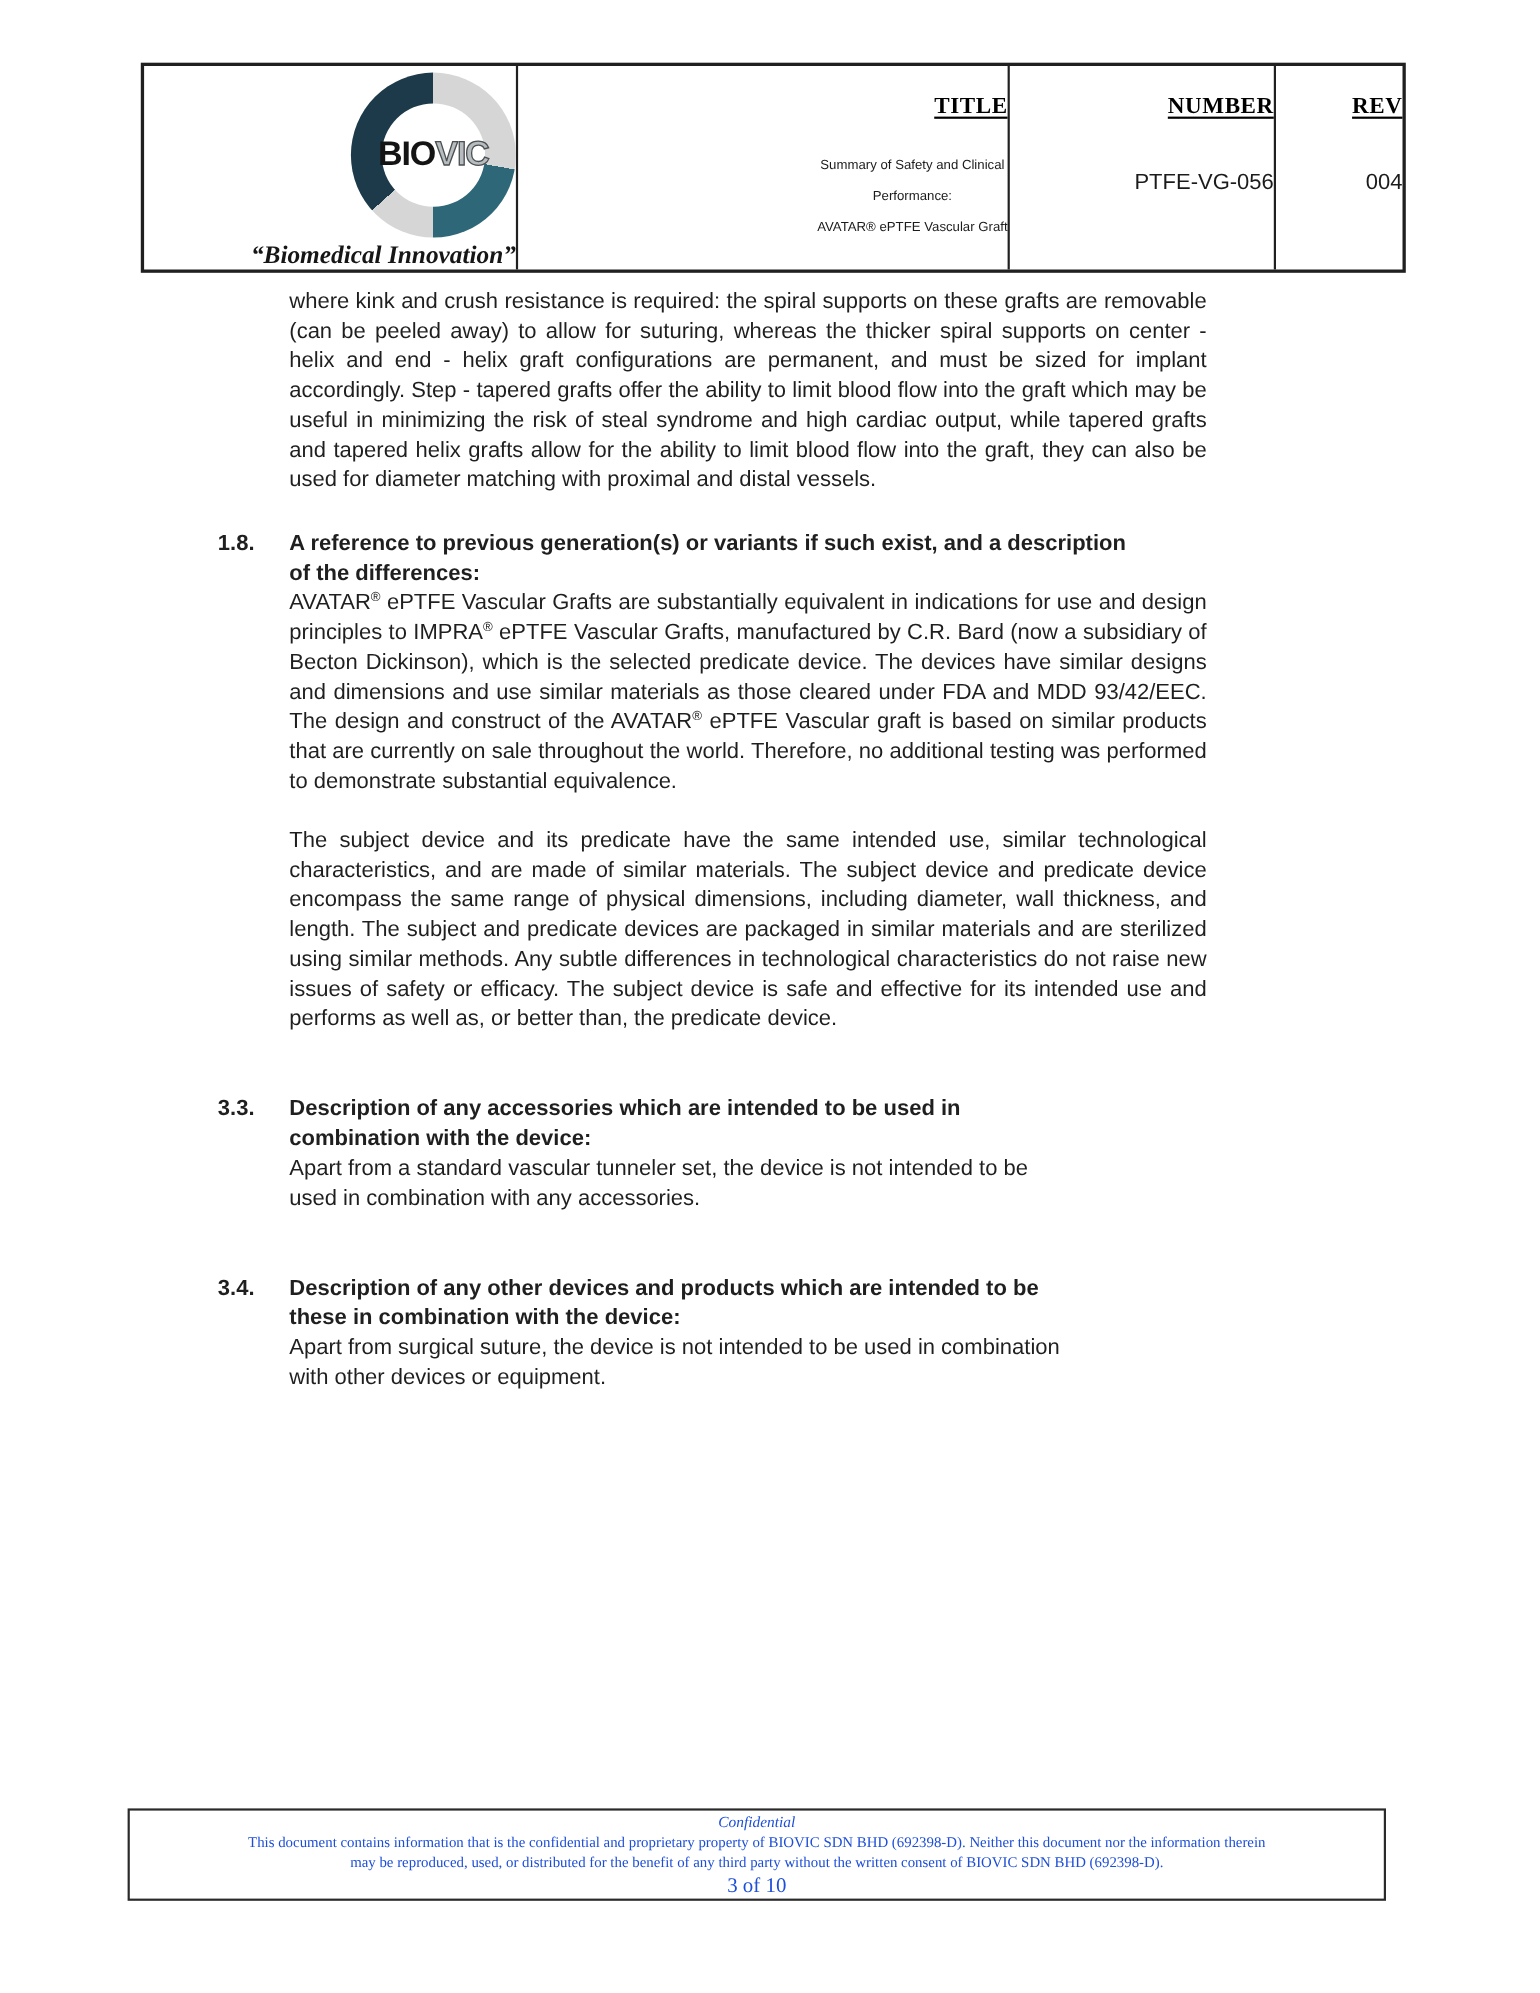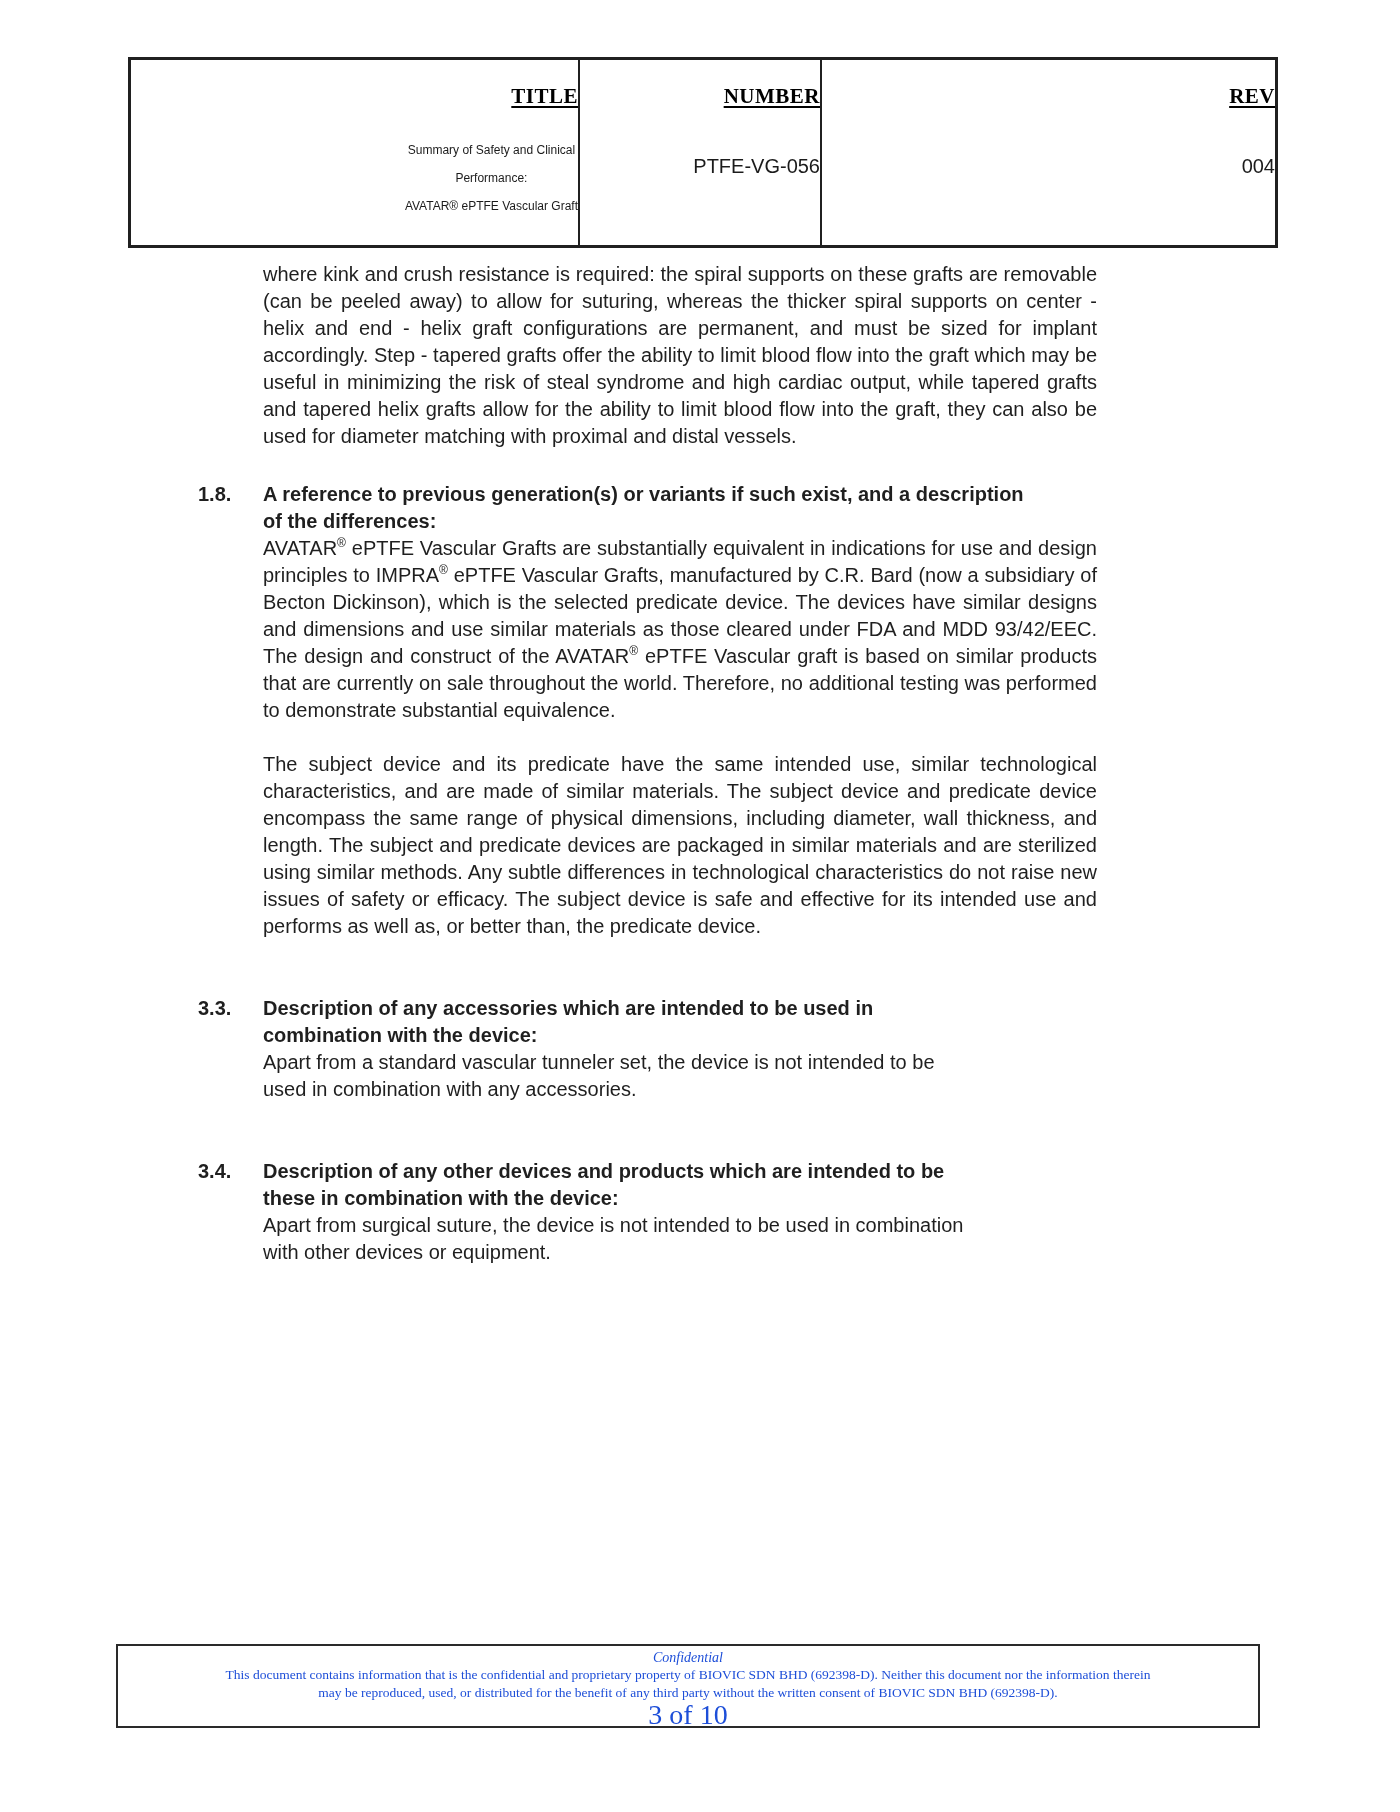--- a/index.html
+++ b/index.html
@@ -86,28 +86,35 @@
     position:absolute; left:116px; top:1644px;
     width:1144px; height:84px;
     border:2px solid #2a2a2a;
     text-align:center;
     font-family:"Liberation Serif", serif;
     color:#1d4ed8;
     overflow:hidden;
   }
   .confidential { font-style:italic; font-size:14px; line-height:17px; margin-top:3px; }
   .disclaimer   { font-size:13.5px; line-height:17.5px; white-space:pre-line; }
-  .page-num     { font-size:28px; line-height:25px; margin-top:1px; }
+  .page-num     { font-size:19px; line-height:25px; margin-top:1px; }
 </style>
 </head>
 <body>
 
 <div class="page">
 
   <div class="doc-header">
+    <div class="cell logo-cell">
+      <div class="logo-wrap">
+        <div class="logo-ring"></div>
+        <div class="logo-text"><span class="bio">BIO</span><span class="vic">VIC</span></div>
+      </div>
+      <div class="tagline">“Biomedical Innovation”</div>
+    </div>
     <div class="cell title-cell">
       <div class="col-label">TITLE</div>
       <div class="title-value">Summary of Safety and Clinical
 Performance:
 AVATAR® ePTFE Vascular Graft</div>
     </div>
     <div class="cell number-cell">
       <div class="col-label">NUMBER</div>
       <div class="cell-value">PTFE-VG-056</div>
     </div>

